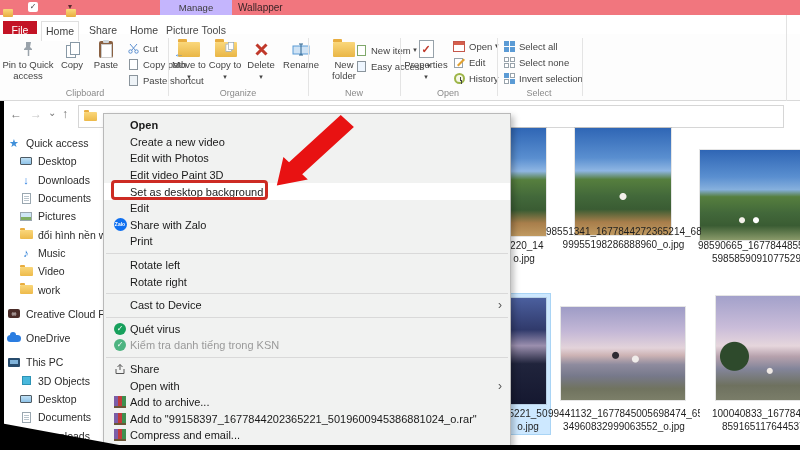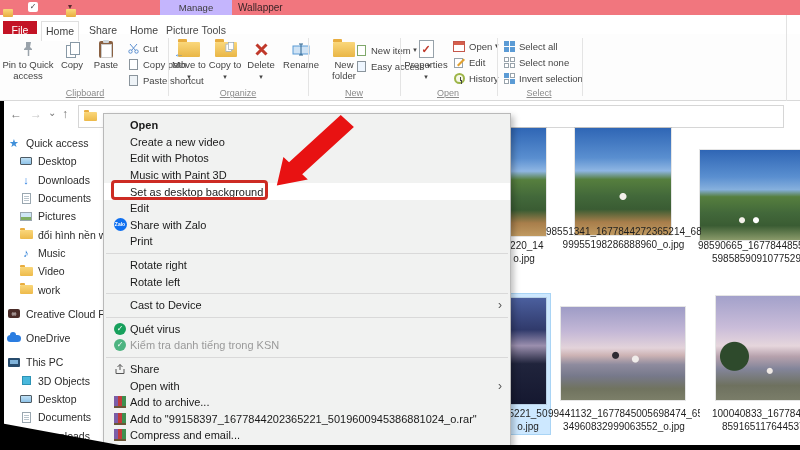--- a/index.html
+++ b/index.html
@@ -20,21 +20,21 @@
   .tab{position:absolute;top:0;height:19px;font-size:10.5px;color:#3f3f3f;text-align:center;line-height:19px;}
   #tab-file{left:3px;width:34px;background:#c31325;color:#fff;}
   #tab-home{left:41px;width:38px;background:#fff;border:1px solid #e0e0e0;border-bottom:none;height:20px;z-index:2;}
   #tab-share{left:83px;width:40px;}
   #tab-view{left:127px;width:34px;}
   #tab-pict{left:163px;width:66px;color:#4a4a4a;}
 
   
   #ribbon{left:0;top:34px;width:800px;height:67px;background:#fdfdfd;border-bottom:1px solid #d9d9d9;}
   .gdiv{position:absolute;top:4px;height:58px;width:1px;background:#e4e4e4;}
-  .glabel{position:absolute;bottom:2px;font-size:9px;color:#8a8a8a;text-align:center;text-decoration:underline;}
+  .glabel{position:absolute;bottom:2px;font-size:9px;color:#8a8a8a;text-align:center;}
   .rbtn{position:absolute;top:1px;height:62px;display:flex;flex-direction:column;align-items:center;cursor:default;}
   .ric{height:22px;display:flex;align-items:center;justify-content:center;margin-top:3px;}
   .rlb{font-size:9.5px;line-height:10.5px;color:#444;text-align:center;}
   .crt{font-size:7px;color:#444;}
   .scol{position:absolute;display:flex;flex-direction:column;}
   .sbtn{display:flex;align-items:center;height:16px;font-size:9.5px;color:#444;white-space:nowrap;}
   .sbtn .si{width:14px;margin-right:3px;display:flex;justify-content:center;}
 
   
   .ic{display:inline-block;position:relative;flex:none;}
@@ -446,21 +446,21 @@
     <div class="mi">
         <span class="mico"></span>
         <span>Create a new video</span>
       </div>
     <div class="mi">
         <span class="mico"></span>
         <span>Edit with Photos</span>
       </div>
     <div class="mi">
         <span class="mico"></span>
-        <span>Music with Paint 3D</span>
+        <span>Edit video Paint 3D</span>
       </div>
     <div class="mi hl">
         <span class="mico"></span>
         <span>Set as desktop background</span>
       </div>
     <div class="mi">
         <span class="mico"></span>
         <span>Edit</span>
       </div>
     <div class="mi">
@@ -469,25 +469,25 @@
         </span>
         <span>Share with Zalo</span>
       </div>
     <div class="mi">
         <span class="mico"></span>
         <span>Print</span>
       </div>
     <div class="msep"></div>
     <div class="mi">
         <span class="mico"></span>
+        <span>Rotate left</span>
+      </div>
+    <div class="mi">
+        <span class="mico"></span>
         <span>Rotate right</span>
-      </div>
-    <div class="mi">
-        <span class="mico"></span>
-        <span>Rotate left</span>
       </div>
     <div class="msep"></div>
     <div class="mi">
         <span class="mico"></span>
         <span>Cast to Device</span>
         <span class="msub">›</span>
       </div>
     <div class="msep"></div>
     <div class="mi">
         <span class="mico">

